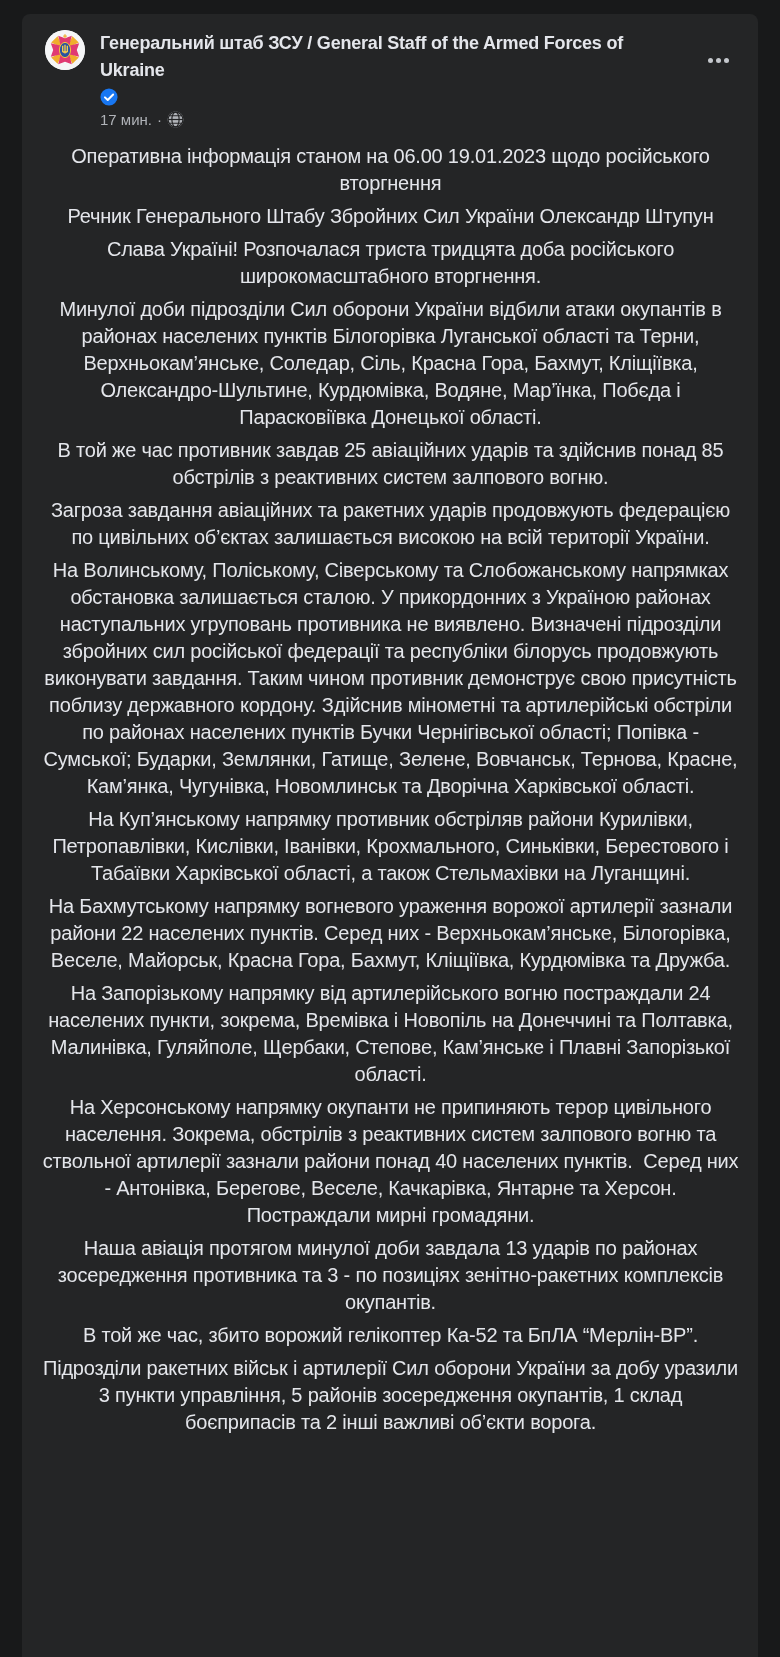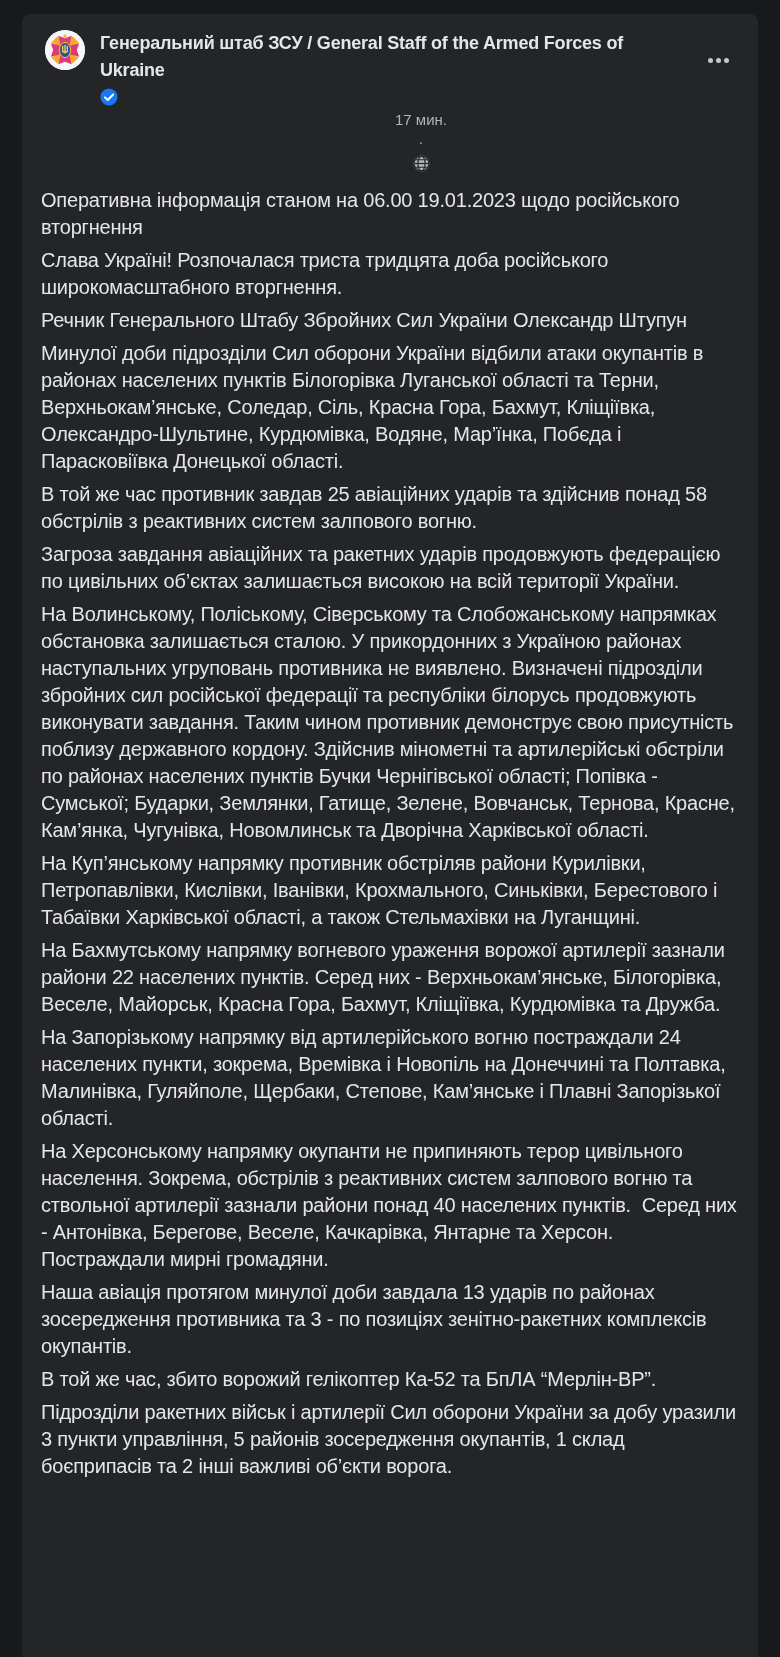--- a/index.html
+++ b/index.html
@@ -49,21 +49,20 @@
     cursor: pointer;
   }
   .badge-row { margin-top: 4px; height: 18px; }
   .meta-row {
     margin-top: 5px;
     display: flex;
     align-items: center;
     gap: 5px;
     color: #b0b3b8;
     font-size: 15px;
-    flex-direction: column;
   }
   .meta-row a { color: #b0b3b8; text-decoration: none; cursor: pointer; }
   .more-btn {
     position: absolute;
     top: 28px;
     right: 22px;
     width: 36px; height: 36px;
     border: none;
     background: transparent;
     border-radius: 50%;
@@ -83,20 +82,21 @@
   .content {
     padding: 15px 18px 24px 19px;
     color: #e4e6eb;
     font-size: 20px;
     line-height: 27px;
     letter-spacing: -0.2px;
   }
   .content p {
     margin: 0 0 6px 0;
     white-space: pre-wrap;
+    text-align: center;
   }
   .content p:last-child { margin-bottom: 0; }
 </style>
 </head>
 <body>
 
 <div class="page">
   <article class="card">
 
     <header class="header">
@@ -151,24 +151,24 @@
 
       <button class="more-btn" aria-label="More options">
         <span class="dot"></span>
         <span class="dot"></span>
         <span class="dot"></span>
       </button>
     </header>
 
     <div class="content">
       <p>Оперативна інформація станом на 06.00 19.01.2023 щодо російського вторгнення</p>
+      <p>Речник Генерального Штабу Збройних Сил України Олександр Штупун</p>
       <p>Слава Україні! Розпочалася триста тридцята доба російського широкомасштабного вторгнення.</p>
-      <p>Речник Генерального Штабу Збройних Сил України Олександр Штупун</p>
       <p>Минулої доби підрозділи Сил оборони України відбили атаки окупантів в районах населених пунктів Білогорівка Луганської області та Терни, Верхньокам’янське, Соледар, Сіль, Красна Гора, Бахмут, Кліщіївка, Олександро-Шультине, Курдюмівка, Водяне, Мар’їнка, Побєда і Парасковіївка Донецької області.</p>
-      <p>В той же час противник завдав 25 авіаційних ударів та здійснив понад 58 обстрілів з реактивних систем залпового вогню.</p>
+      <p>В той же час противник завдав 25 авіаційних ударів та здійснив понад 85 обстрілів з реактивних систем залпового вогню.</p>
       <p>Загроза завдання авіаційних та ракетних ударів продовжують федерацією по цивільних об’єктах залишається високою на всій території України.</p>
       <p>На Волинському, Поліському, Сіверському та Слобожанському напрямках обстановка залишається сталою. У прикордонних з Україною районах наступальних угруповань противника не виявлено. Визначені підрозділи збройних сил російської федерації та республіки білорусь продовжують виконувати завдання. Таким чином противник демонструє свою присутність поблизу державного кордону. Здійснив мінометні та артилерійські обстріли по районах населених пунктів Бучки Чернігівської області; Попівка - Сумської; Бударки, Землянки, Гатище, Зелене, Вовчанськ, Тернова, Красне, Кам’янка, Чугунівка, Новомлинськ та Дворічна Харківської області.</p>
       <p>На Куп’янському напрямку противник обстріляв райони Курилівки, Петропавлівки, Кислівки, Іванівки, Крохмального, Синьківки, Берестового і Табаївки Харківської області, а також Стельмахівки на Луганщині.</p>
       <p>На Бахмутському напрямку вогневого ураження ворожої артилерії зазнали райони 22 населених пунктів. Серед них - Верхньокам’янське, Білогорівка, Веселе, Майорськ, Красна Гора, Бахмут, Кліщіївка, Курдюмівка та Дружба.</p>
       <p>На Запорізькому напрямку від артилерійського вогню постраждали 24 населених пункти, зокрема, Времівка і Новопіль на Донеччині та Полтавка, Малинівка, Гуляйполе, Щербаки, Степове, Кам’янське і Плавні Запорізької області.</p>
       <p>На Херсонському напрямку окупанти не припиняють терор цивільного населення. Зокрема, обстрілів з реактивних систем залпового вогню та ствольної артилерії зазнали райони понад 40 населених пунктів.  Серед них - Антонівка, Берегове, Веселе, Качкарівка, Янтарне та Херсон. Постраждали мирні громадяни.</p>
       <p>Наша авіація протягом минулої доби завдала 13 ударів по районах зосередження противника та 3 - по позиціях зенітно-ракетних комплексів окупантів.</p>
       <p>В той же час, збито ворожий гелікоптер Ка-52 та БпЛА “Мерлін-ВР”.</p>
       <p>Підрозділи ракетних військ і артилерії Сил оборони України за добу уразили 3 пункти управління, 5 районів зосередження окупантів, 1 склад боєприпасів та 2 інші важливі об’єкти ворога.</p>
 

